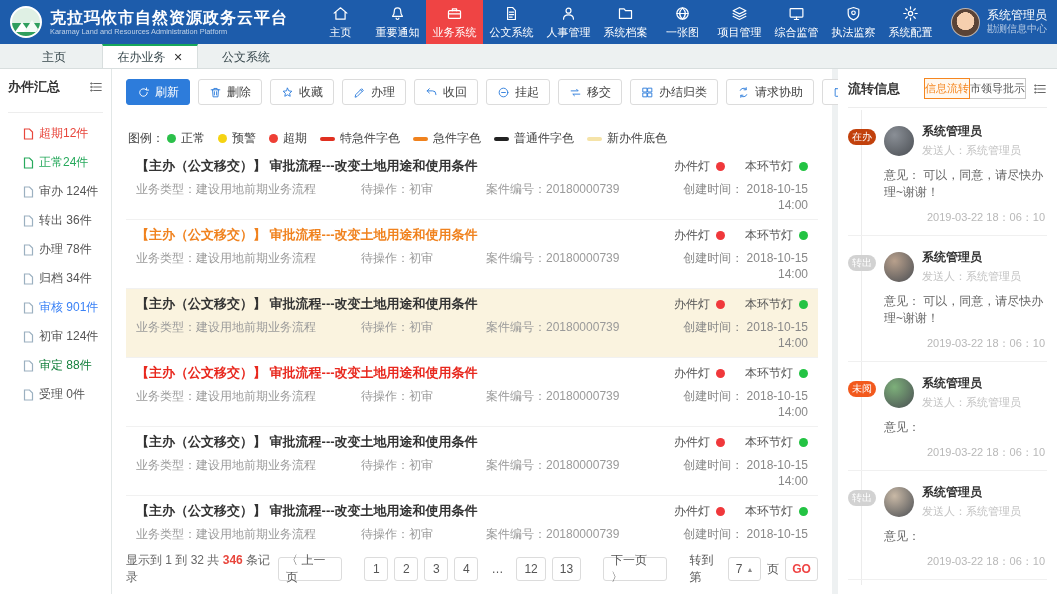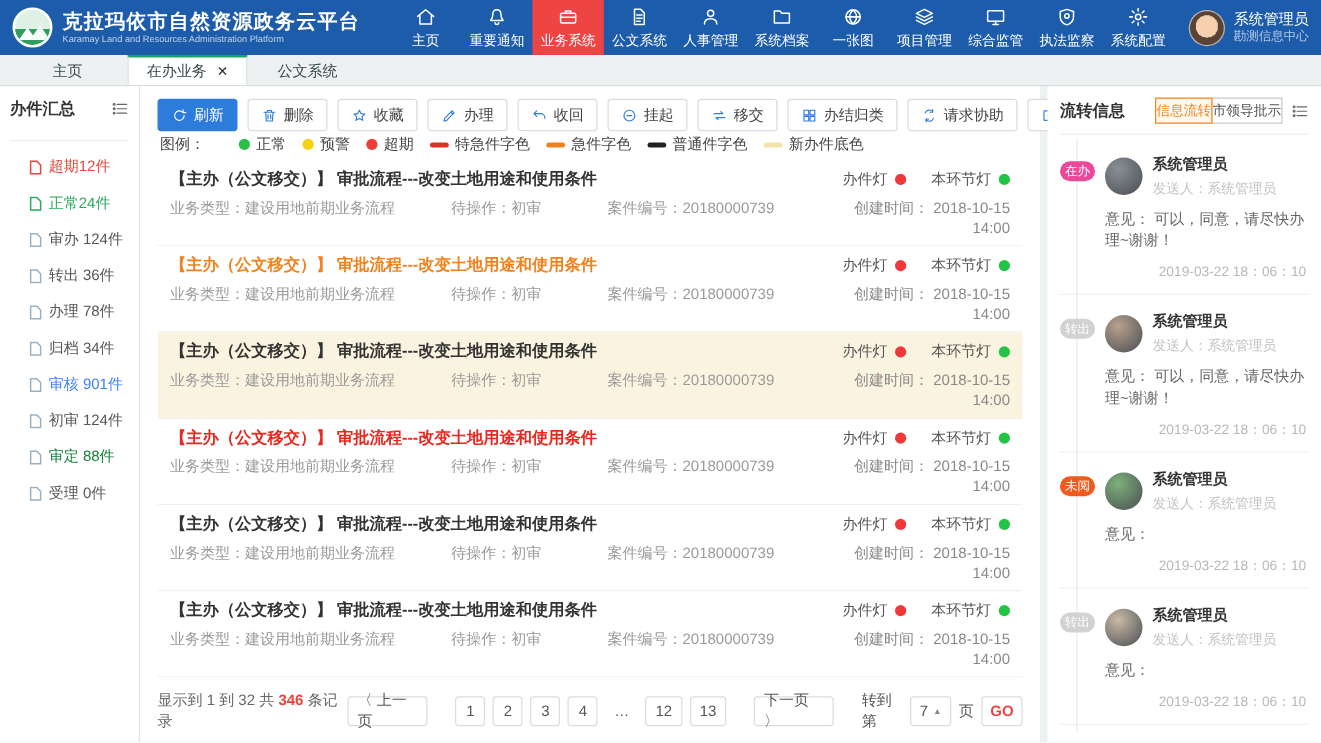--- a/index.html
+++ b/index.html
@@ -41,21 +41,21 @@
 .tree-item{display:flex;align-items:center;gap:5px;margin-top:12px;font-size:12px;cursor:pointer}
 .tree-item svg,.tree-root svg{flex:none}
 
 .main{flex:1;min-width:0;background:#fff;display:flex;flex-direction:column;padding:10px 14px 8px}
 .toolbar{display:flex;align-items:center;gap:8px}
 .btn{display:inline-flex;align-items:center;gap:5px;height:26px;padding:0 10px;border:1px solid #dcdcdc;border-radius:3px;background:#fff;color:#444;font-size:12px;cursor:pointer;white-space:nowrap}
 .btn .ic{width:13px;height:13px;color:#2d7cdb}
 .btn.primary{background:#2d7cdb;border-color:#2d7cdb;color:#fff}
 .btn.primary .ic{color:#fff}
 .tb-right{margin-left:auto;display:flex;gap:8px}
-.legend{display:flex;align-items:center;gap:27px;margin:2px 2px 4px;font-size:12px;color:#444}
+.legend{display:flex;align-items:center;gap:3px;margin:25px 2px 4px;font-size:12px;color:#444}
 .lg-item{display:flex;align-items:center;gap:5px}
 .dot{width:9px;height:9px;border-radius:50%;display:inline-block}
 .dashsw{width:15px;height:4px;border-radius:2px;display:inline-block}
 
 .cases{flex:1;overflow:hidden}
 .case{padding:6px 10px 7px;border-bottom:1px solid #f1f1f1;cursor:pointer}
 .case.hl{background:#faf3df}
 .case-top{display:flex;align-items:center}
 .case-title{font-size:13px;font-weight:bold}
 .lamps{margin-left:auto;display:flex;gap:20px;font-size:12px;color:#555;align-items:center;flex:none;padding-left:12px}
@@ -521,21 +521,21 @@
       </span>
       <svg class="ic" viewBox="0 0 24 24">
           <path d="M8 6h13M8 12h13M8 18h13"></path>
           <circle cx="4" cy="6" r="1.2"></circle>
           <circle cx="4" cy="12" r="1.2"></circle>
           <circle cx="4" cy="18" r="1.2"></circle>
         </svg>
     </div>
     <div class="fp-list" id="flowlist">
         <div class="fp-item">
-    <span class="fp-badge" style="background:#ec4899">在办</span>
+    <span class="fp-badge" style="background:#c2410c">在办</span>
     <div class="fp-top">
       <div class="avatar" style="background:radial-gradient(circle at 35% 30%, #8a8f96, #494d52)"></div>
       <div>
         <div class="fp-name">系统管理员</div>
         <div class="fp-sender">发送人：系统管理员</div>
       </div>
     </div>
     <div class="fp-opinion">意见： 可以，同意，请尽快办理~谢谢！</div>
     <div class="fp-time">2019-03-22 18：06：10</div>
   </div>

